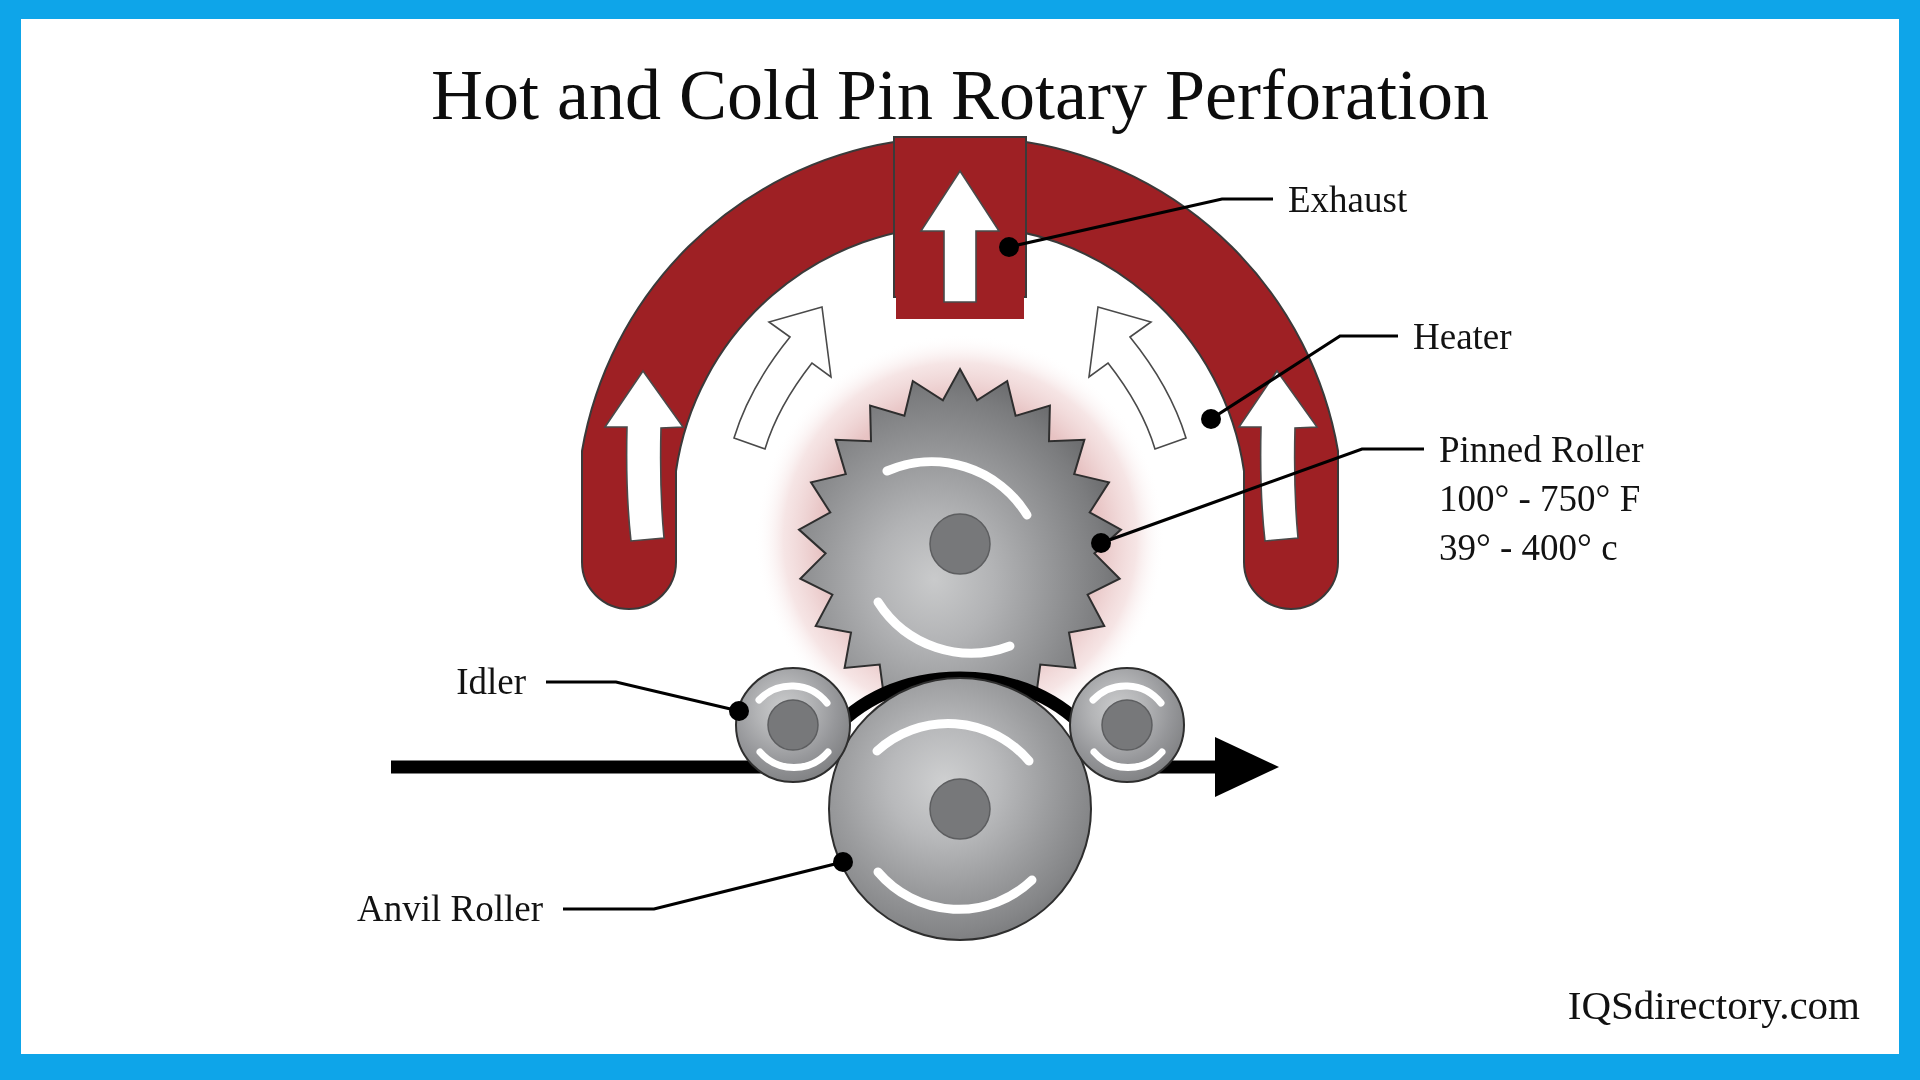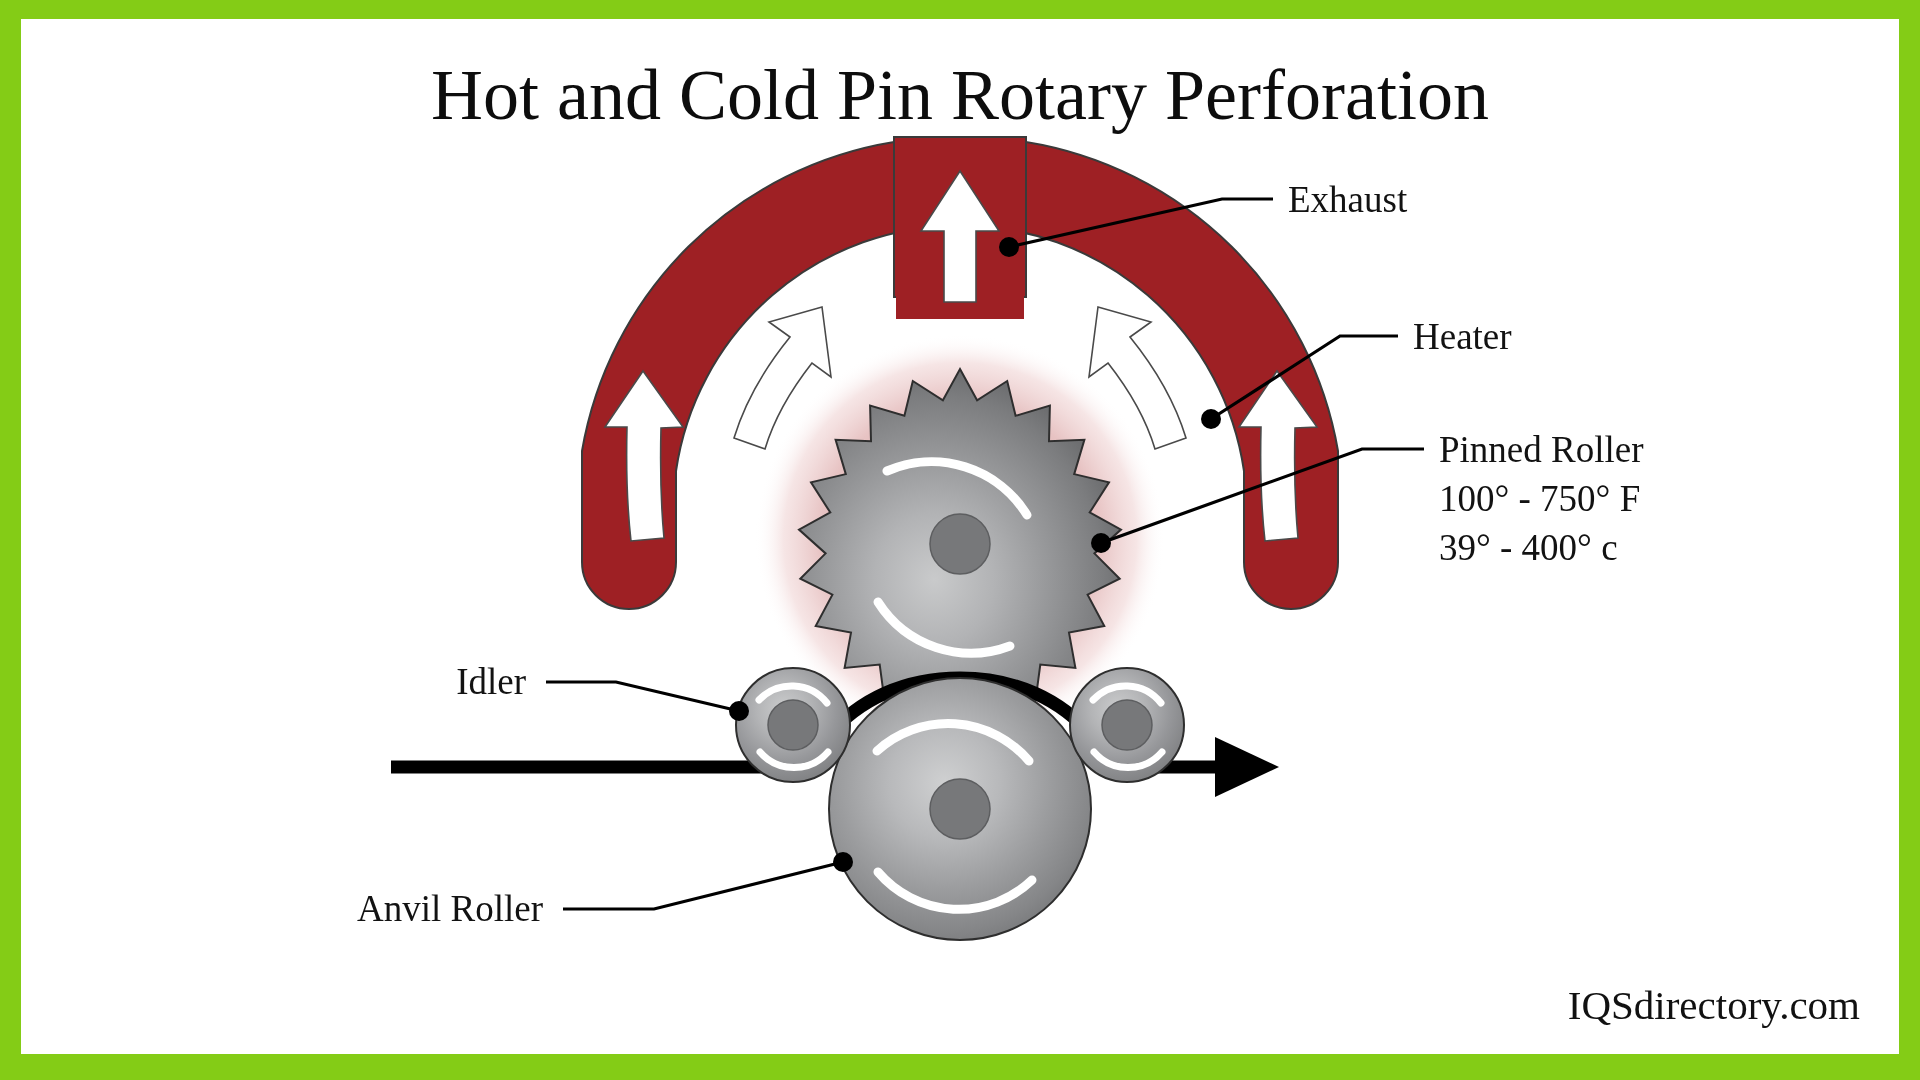--- a/index.html
+++ b/index.html
@@ -8,21 +8,21 @@
     background: #d9d9d9;
     width: 1920px;
     height: 1080px;
     overflow: hidden;
     font-family: "Liberation Serif", "DejaVu Serif", serif;
   }
   #page {
     position: relative;
     width: 1920px;
     height: 1080px;
-    background: #84cc16;
+    background: #0ea5e9;
     box-sizing: border-box;
     padding-left: 36px;
   }
   #canvas {
     position: absolute;
     left: 21px;
     top: 19px;
     width: 1878px;
     height: 1035px;
     background: #ffffff;

